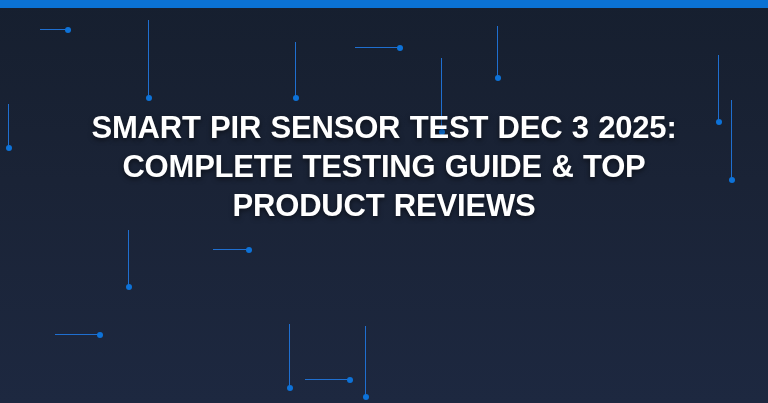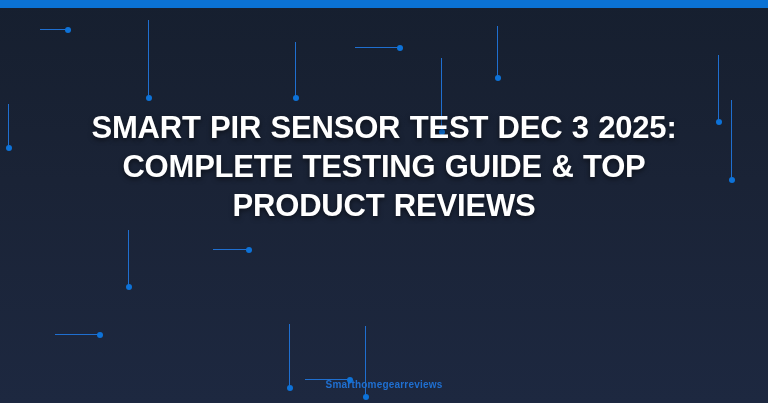--- a/index.html
+++ b/index.html
@@ -124,15 +124,14 @@
       </div>
       <div class="deco h" style="left: 305px; top: 379px; width: 45px;">
         <span class="dot"></span>
       </div>
     </div>
 
   <div id="title-wrap">
     <h1 id="page-title">Smart PIR Sensor Test Dec 3 2025: Complete Testing Guide &amp; Top Product Reviews</h1>
   </div>
 
-  <div id="brand">Smarthomegearreviews</div>
 
 </div>
 
 </body></html>

